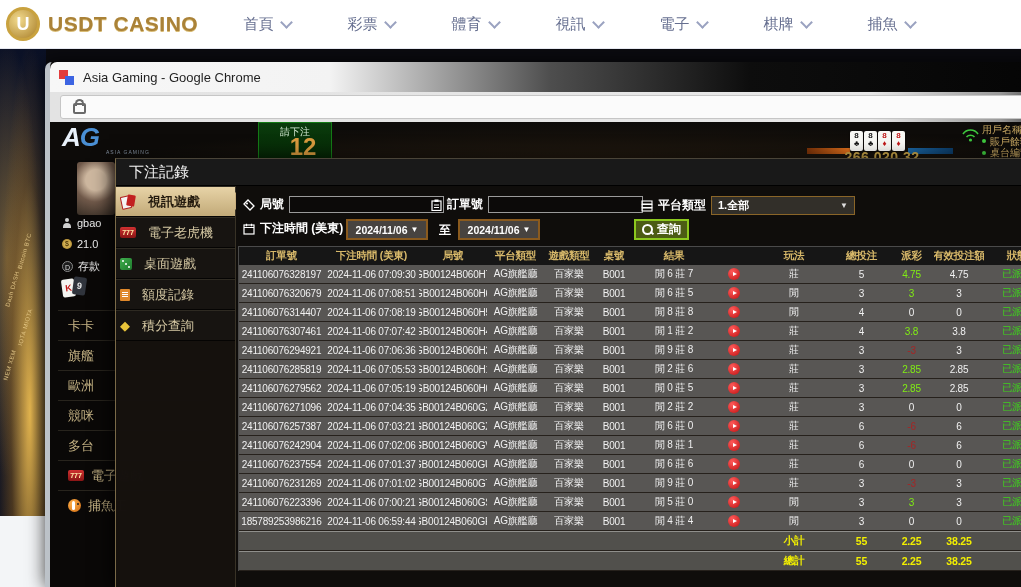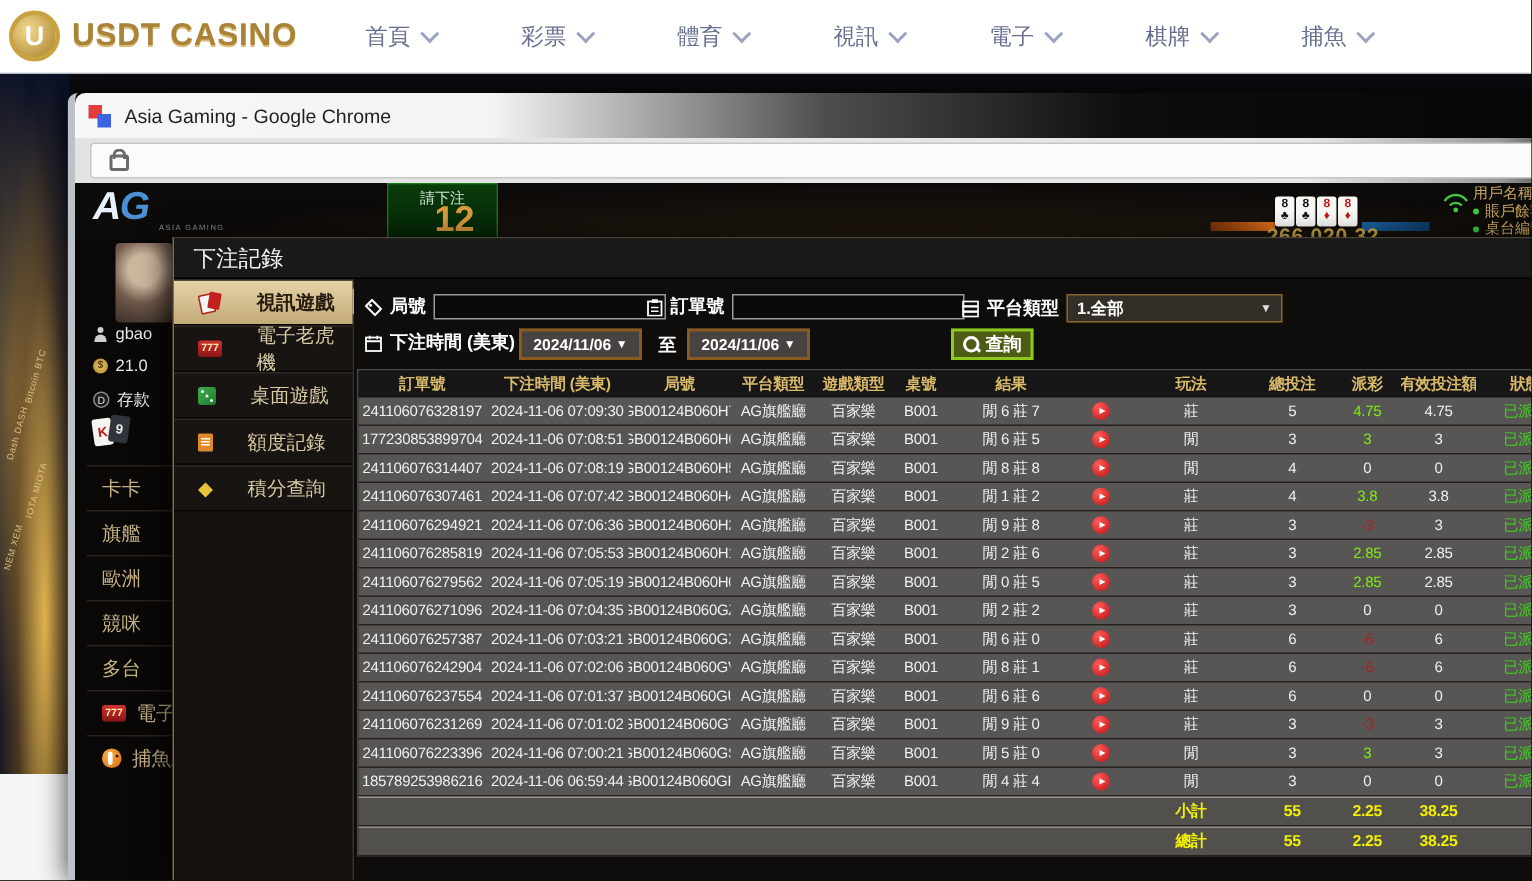--- a/index.html
+++ b/index.html
@@ -107,21 +107,21 @@
   .ic-fish::before{content:"";position:absolute;left:4px;top:2px;width:3px;height:9px;background:#fff;border-radius:2px;}
   .ic-fish::after{content:"";position:absolute;right:2px;top:4px;width:2px;height:2px;border-radius:50%;background:#222;}
 
   
   .modal{position:absolute;left:65px;top:36px;width:935px;height:429px;background:rgba(17,15,13,.97);
          border-left:1px solid #7a6a48;border-top:1px solid #4a4438;box-shadow:-6px 0 16px rgba(0,0,0,.6);}
   .modal-title{height:26px;background:#191919;border-bottom:1px solid #000;display:flex;align-items:center;
                padding-left:13px;font-size:15px;color:#f2f2f2;}
   .m-side{position:absolute;left:0;top:27px;width:120px;bottom:0;background:rgba(22,18,14,.85);
           border-right:1px solid #383226;box-sizing:border-box;}
-  .m-item{height:29px;display:flex;align-items:center;gap:23px;padding-left:16px;color:#d6c9a4;font-size:13px;
+  .m-item{height:29px;display:flex;align-items:center;gap:12px;padding-left:4px;color:#d6c9a4;font-size:13px;
           border-bottom:1px solid #050403;border-top:1px solid #2e2a22;position:relative;cursor:pointer;
           background:#171411;}
   .m-item.active{background:linear-gradient(180deg,#e7d3a7,#c2aa78);color:#241b0e;font-weight:bold;}
   .m-item.active::after{content:"";position:absolute;right:-9px;top:5px;border-left:9px solid #caaf7e;
           border-top:9px solid transparent;border-bottom:9px solid transparent;}
   .ic-cards{width:16px;height:14px;position:relative;flex:0 0 auto;}
   .ic-cards::before{content:"";position:absolute;left:1px;top:1px;width:8px;height:11px;background:#f4f4f4;
           border:1px solid #b02020;border-radius:1px;transform:rotate(-12deg);}
   .ic-cards::after{content:"";position:absolute;left:7px;top:0;width:8px;height:11px;background:#c22020;
           border-radius:1px;transform:rotate(10deg);}
@@ -434,21 +434,21 @@
                 <div class="tc ">
                   <span class="play-btn"></span>
                 </div>
                 <div class="tc ">莊</div>
                 <div class="tc ">5</div>
                 <div class="tc pos">4.75</div>
                 <div class="tc ">4.75</div>
                 <div class="tc status-cell">已派彩</div>
               </div>
               <div class="trow drow">
-                <div class="tc ">177230853899704</div>
+                <div class="tc ">241106076320679</div>
                 <div class="tc ">2024-11-06 07:08:51</div>
                 <div class="tc ">GB00124B060H6</div>
                 <div class="tc ">AG旗艦廳</div>
                 <div class="tc ">百家樂</div>
                 <div class="tc ">B001</div>
                 <div class="tc ">閒 6 莊 5</div>
                 <div class="tc ">
                   <span class="play-btn"></span>
                 </div>
                 <div class="tc ">閒</div>

